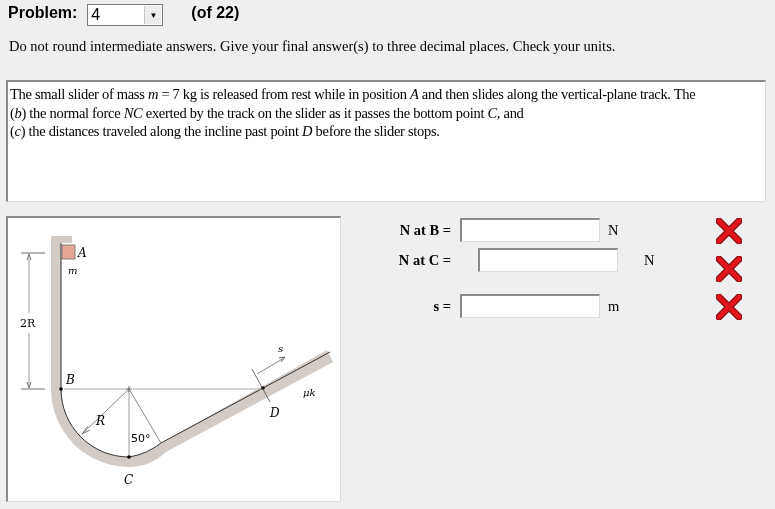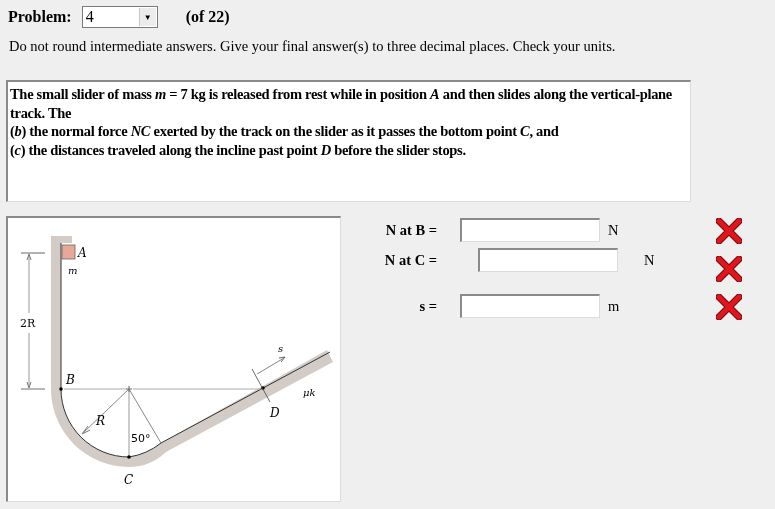--- a/index.html
+++ b/index.html
@@ -1,39 +1,39 @@
 <!DOCTYPE html>
 <html><head>
 <meta charset="utf-8">
 <style>
   html, body { margin:0; padding:0; }
   body {
     width:775px; height:509px; background:#efefef; position:relative; overflow:hidden;
     font-family:"Liberation Serif", serif; color:#000;
   }
-  .hdr { position:absolute; left:8px; top:4px; height:26px; display:flex; align-items:center;
-    font-family:Liberation Serif, serif; font-weight:bold; font-size:16px; }
+  .hdr { position:absolute; left:8px; top:4px; height:26px; display:flex; align-items:flex-start;
+    font-family:Liberation Sans, sans-serif; font-weight:bold; font-size:16px; }
   .hdr .lbl { margin-right:10px; }
   .sel { width:76px; height:22px; background:#fff; border:1px solid #7a7a7a; box-sizing:border-box;
     display:flex; align-items:center; position:relative; font-weight:normal; font-size:16px; }
   .sel .val { padding-left:3px; flex:1; }
   .sel .arrow { width:16px; height:18px; margin-right:1px; background:#ececec; border-left:1px solid #c8c8c8;
     display:flex; align-items:center; justify-content:center; font-size:8px; }
   .hdr .of { margin-left:28px; }
   .instr { position:absolute; left:9px; top:38px; font-size:14.5px; }
-  .ptext { position:absolute; left:6px; top:80px; width:685px; height:122px; background:#fff;
+  .ptext { position:absolute; left:6px; top:80px; width:760px; height:122px; background:#fff;
     border-top:2px solid #8a8a8a; border-left:2px solid #8a8a8a; border-right:1px solid #dcdcdc; border-bottom:1px solid #dcdcdc;
-    box-sizing:border-box; padding:3px 2px; font-size:14.5px; line-height:18.7px; letter-spacing:-0.3px;font-weight:bold; }
+    box-sizing:border-box; padding:3px 2px; font-size:14.5px; line-height:18.7px; letter-spacing:-0.3px; }
   .ptext i { font-style:italic; }
   .figure { position:absolute; left:6px; top:216px; width:335px; height:286px; background:#fff;
     border-top:2px solid #8a8a8a; border-left:2px solid #8a8a8a; border-right:1px solid #dcdcdc; border-bottom:1px solid #dcdcdc;
     box-sizing:border-box; }
   .figure svg { position:absolute; left:-8px; top:-218px; }
   .row { position:absolute; display:flex; align-items:center; height:26px; }
-  .row .rl { width:80px; text-align:right; font-weight:bold; font-size:14.5px; padding-right:23px; box-sizing:border-box; }
+  .row .rl { width:80px; text-align:right; font-weight:bold; font-size:14.5px; padding-right:9px; box-sizing:border-box; }
   .row input { width:140px; height:24px; box-sizing:border-box; border-top:2px solid #8a8a8a; border-left:2px solid #8a8a8a;
     border-right:1px solid #dcdcdc; border-bottom:1px solid #dcdcdc; background:#fff; font-size:14px; outline:none; }
   .row .unit { margin-left:8px; width:30px; font-size:14.5px; }
   .xmark { position:absolute; width:26px; height:26px; }
 </style>
 </head>
 <body>
 
 <div class="hdr">
   <span class="lbl">Problem:</span>

